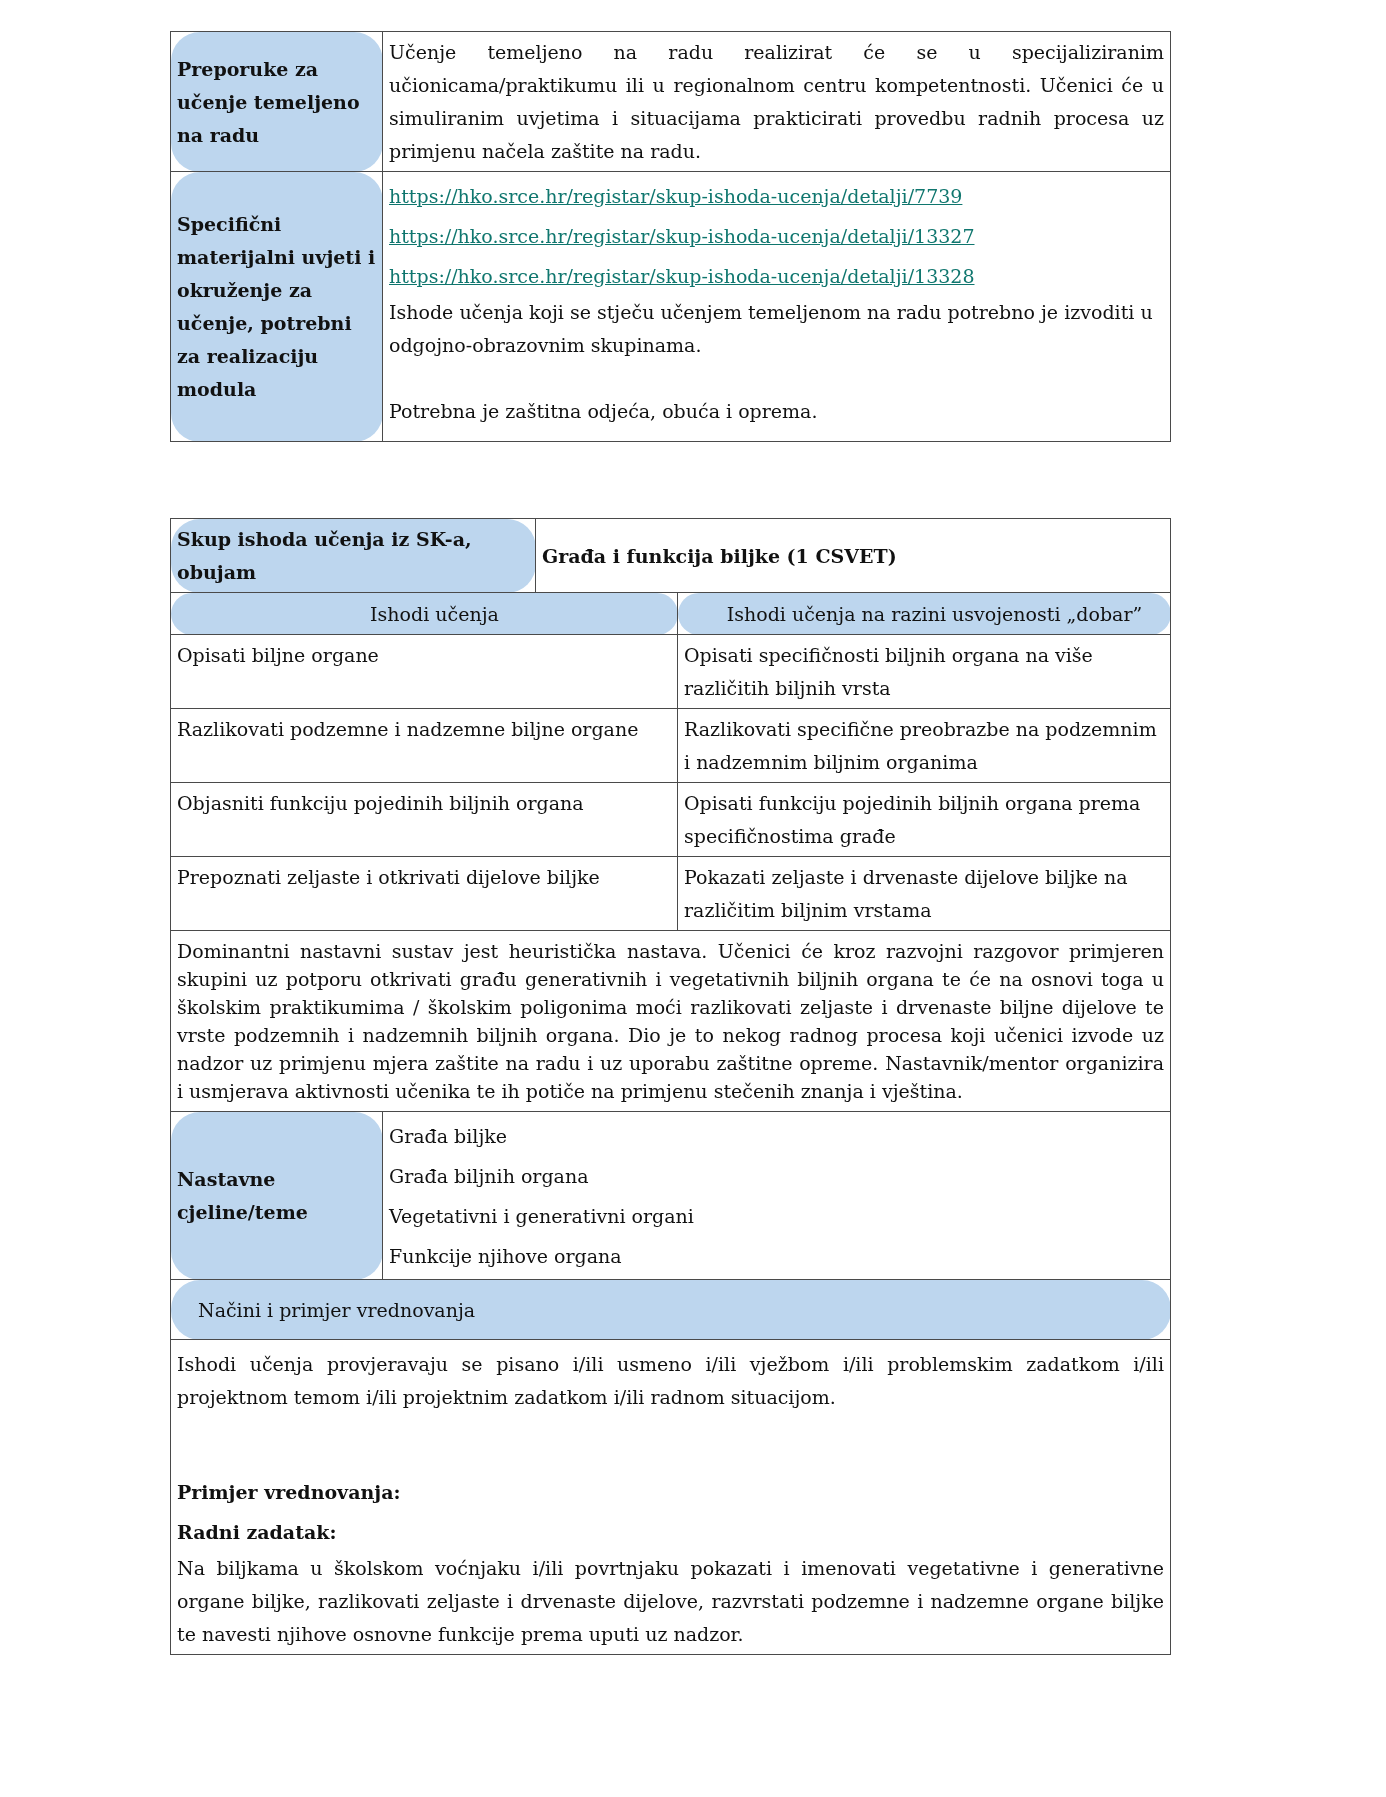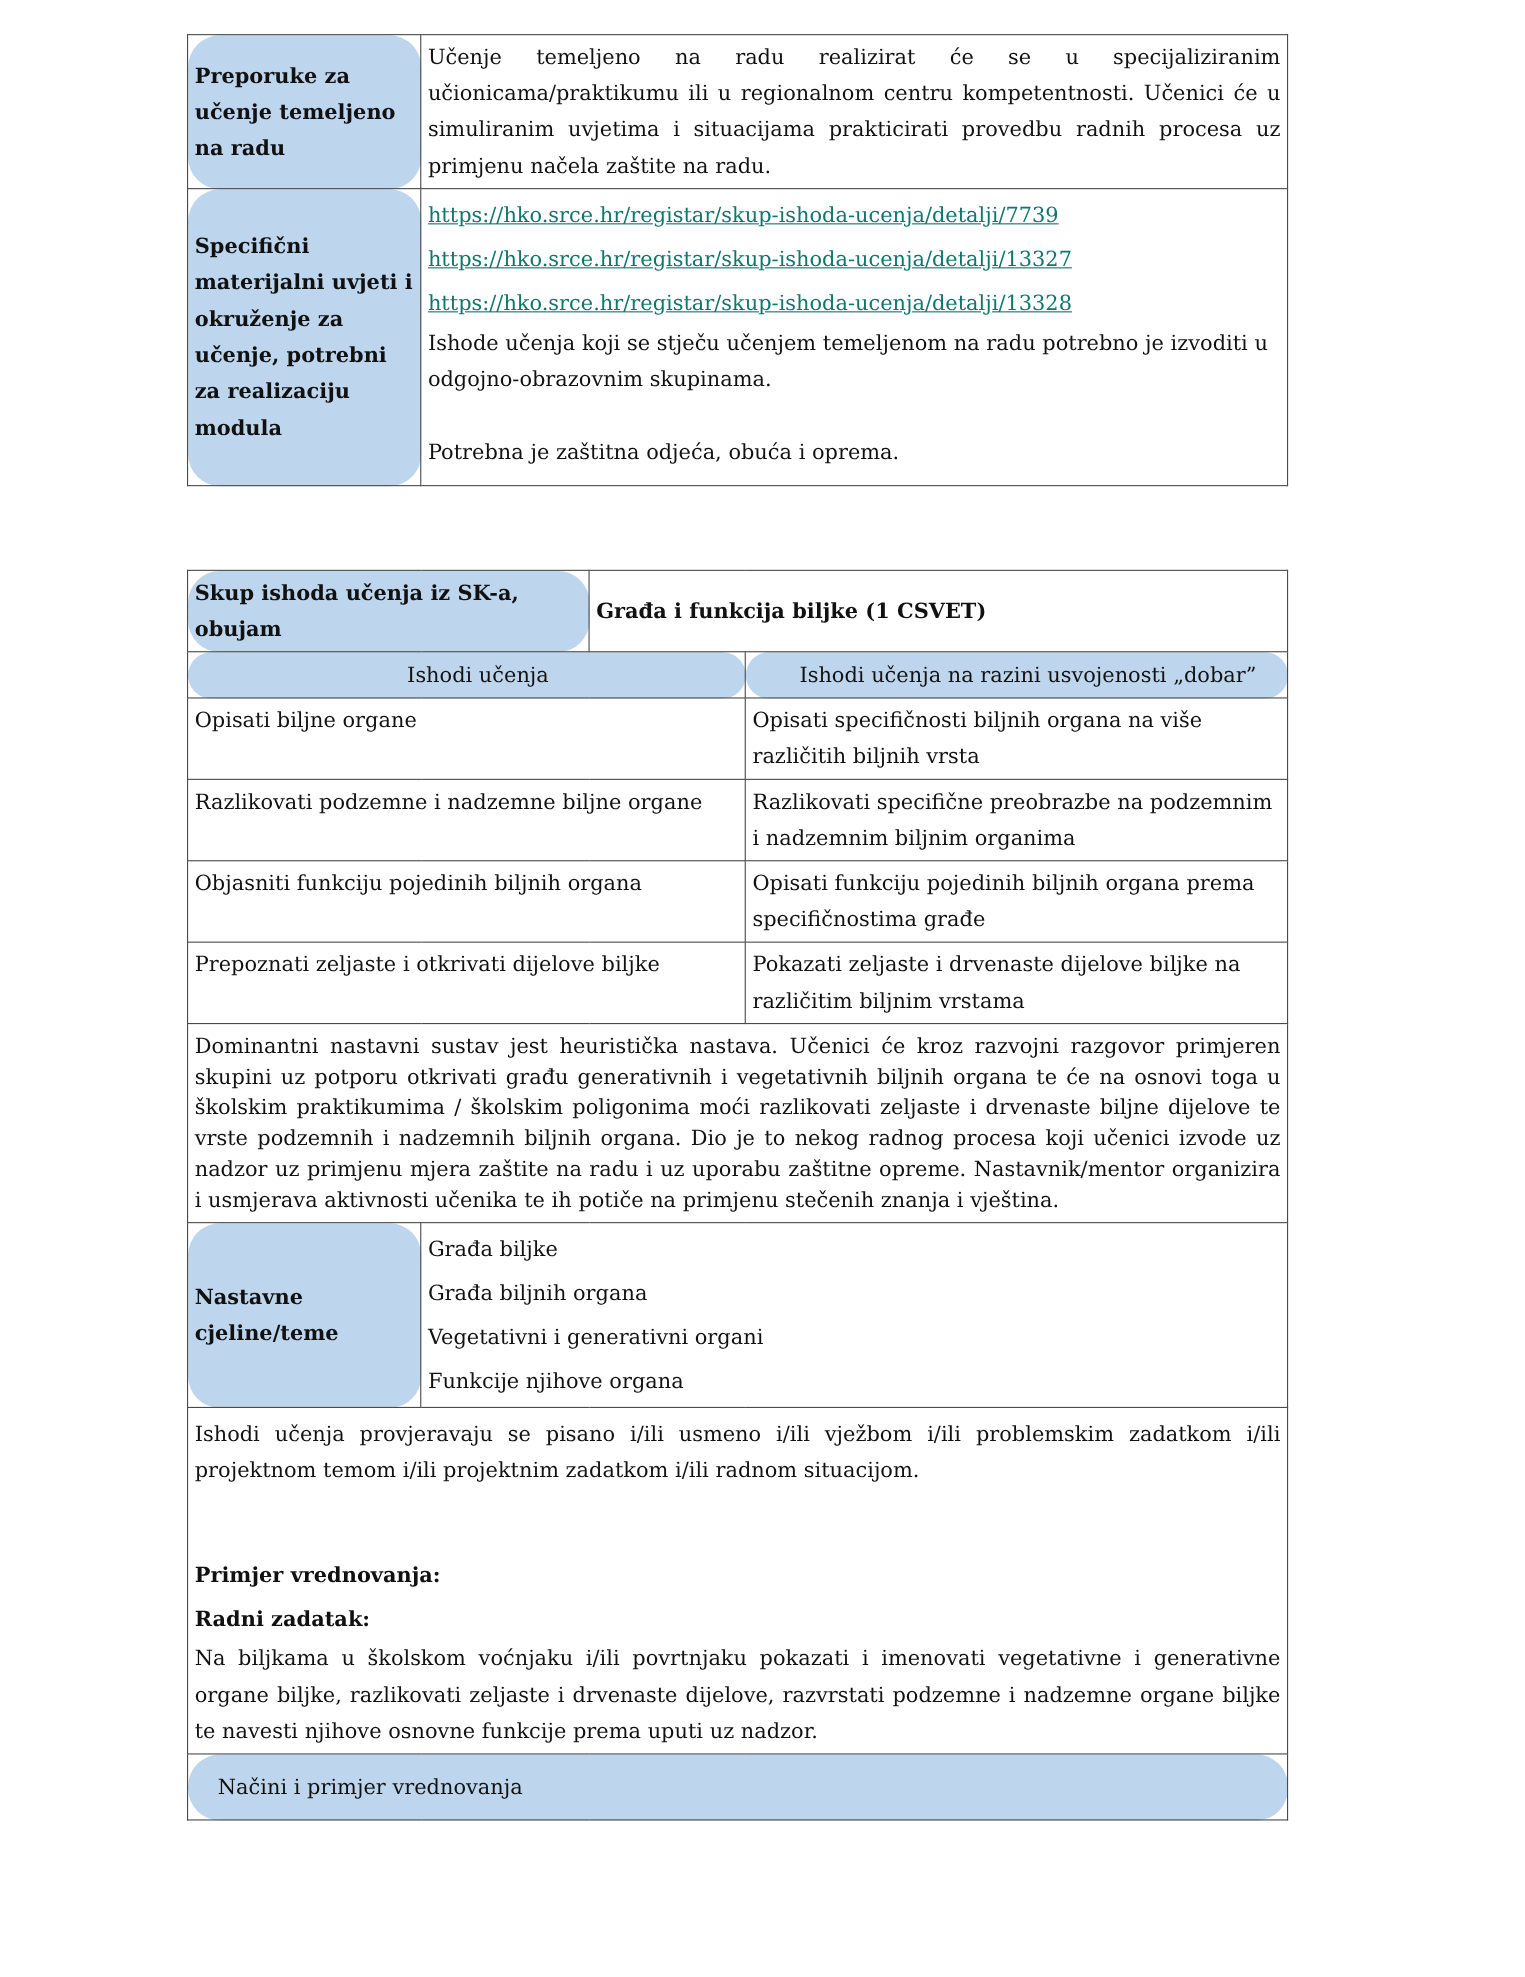--- a/index.html
+++ b/index.html
@@ -85,28 +85,28 @@
     </tr>
     <tr style="height:160px">
       <td class="blue lbl">Nastavne cjeline/teme</td>
       <td colspan="3">
         <div class="topic">Građa biljke</div>
         <div class="topic">Građa biljnih organa</div>
         <div class="topic">Vegetativni i generativni organi</div>
         <div class="topic">Funkcije njihove organa</div>
       </td>
     </tr>
+    <tr style="height:60px">
+      <td class="blue hdr" colspan="4">Načini i primjer vrednovanja</td>
+    </tr>
     <tr>
       <td colspan="4" style="padding-top:8px;">
         <div class="justify">Ishodi učenja provjeravaju se pisano i/ili usmeno i/ili vježbom i/ili problemskim zadatkom i/ili projektnom temom i/ili projektnim zadatkom i/ili radnom situacijom.</div>
         <div style="height:58px"></div>
         <div style="font-weight:bold; line-height:40px;">Primjer vrednovanja:</div>
         <div style="font-weight:bold; line-height:40px;">Radni zadatak:</div>
         <div class="justify">Na biljkama u školskom voćnjaku i/ili povrtnjaku pokazati i imenovati  vegetativne i generativne organe biljke,  razlikovati zeljaste i drvenaste dijelove, razvrstati  podzemne i nadzemne organe biljke te  navesti njihove osnovne funkcije prema uputi uz nadzor.</div>
       </td>
     </tr>
-    <tr style="height:60px">
-      <td class="blue hdr" colspan="4">Načini i primjer vrednovanja</td>
-    </tr>
   </tbody>
     </table>
 
 </div>
 
 </body></html>

